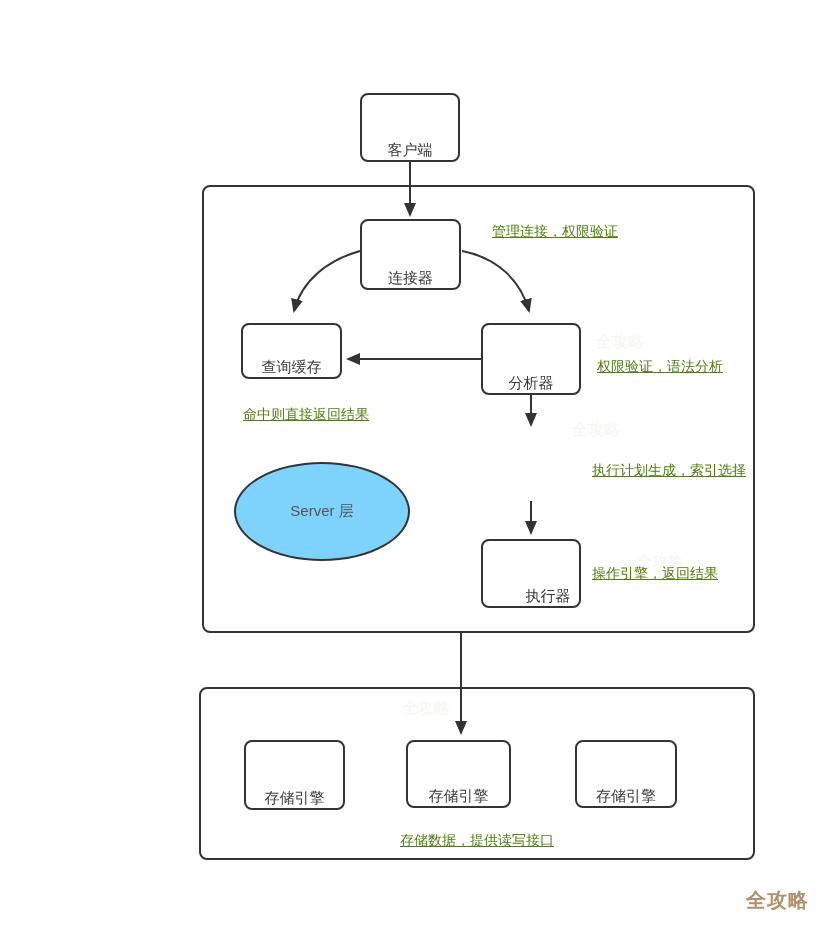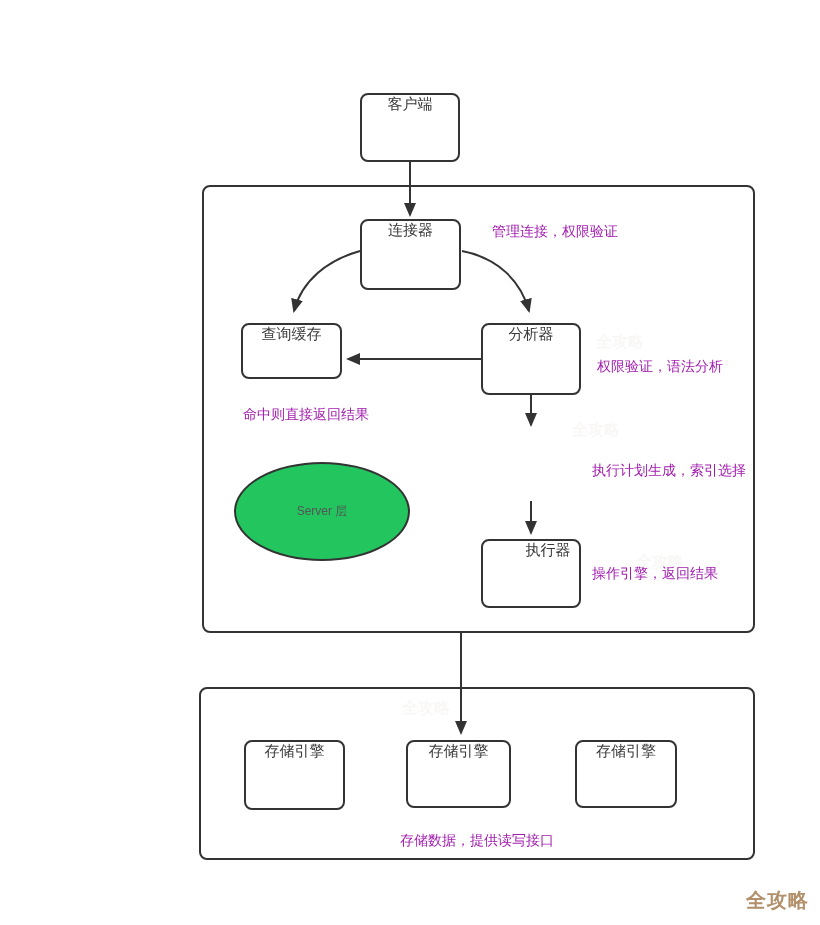--- a/index.html
+++ b/index.html
@@ -3,34 +3,34 @@
 <meta charset="utf-8">
 <style>
   html,body{margin:0;padding:0;background:#fff;}
   .stage{
     position:relative;width:820px;height:925px;background:#ffffff;
     font-family:"Liberation Sans","DejaVu Sans",sans-serif;
     color:#3a3a3a;overflow:hidden;
   }
   .node{
     position:absolute;border:2px solid #333;border-radius:8px;background:#fff;
-    display:flex;align-items:flex-start;justify-content:center;
+    display:flex;align-items:flex-end;justify-content:center;
     font-size:15px;color:#3a3a3a;box-sizing:border-box;z-index:3;
   }
   .container-rect{
     position:absolute;border:2px solid #333;border-radius:8px;background:transparent;
     box-sizing:border-box;z-index:1;
   }
   .ellipse{
-    position:absolute;border:2px solid #333;border-radius:50%;background:#22c55e;
+    position:absolute;border:2px solid #333;border-radius:50%;background:#7dd3fc;
     display:flex;align-items:center;justify-content:center;
-    font-size:12px;color:#555;box-sizing:border-box;z-index:2;
+    font-size:15px;color:#555;box-sizing:border-box;z-index:2;
   }
   .note{
-    position:absolute;font-size:14px;color:#a21caf;white-space:nowrap;z-index:3;
+    position:absolute;font-size:14px;color:#4d7c0f;white-space:nowrap;z-index:3;text-decoration:underline;
   }
   svg.wires{position:absolute;left:0;top:0;z-index:2;}
   .watermark{
     position:absolute;left:746px;top:887px;font-size:20px;font-weight:bold;
     color:#b2906b;letter-spacing:1px;z-index:5;
   }
   .ghostmark{
     position:absolute;font-size:16px;font-weight:bold;color:#8a7a5a;
     opacity:0.05;z-index:0;white-space:nowrap;
   }

